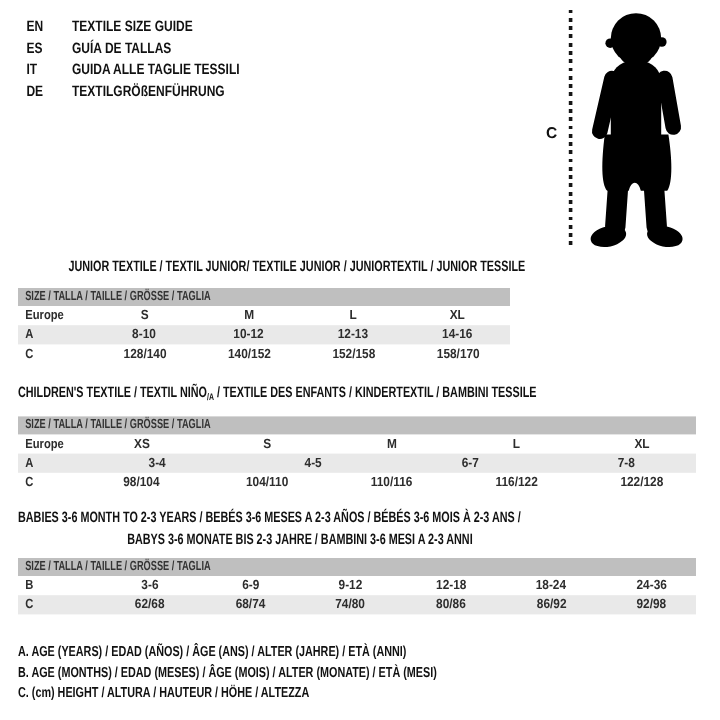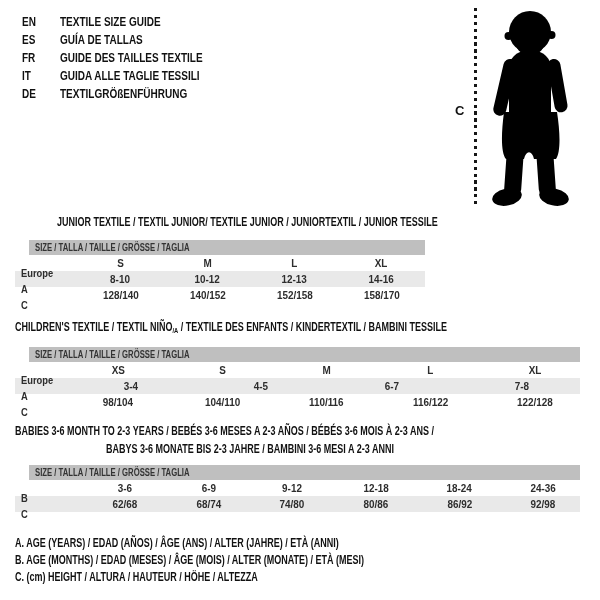--- a/index.html
+++ b/index.html
@@ -35,24 +35,24 @@
   .h-children{top:320px;}
   .h-babies{top:423px;line-height:17.5px;text-align:center;}
   .sub{font-size:8px;vertical-align:-2px;}
 
   
   .tbl{position:absolute;left:15px;font-size:11px;color:var(--table_text,#2d2d2d);}
   .tbl-junior{top:240px;width:410px;}
   .tbl-children{top:347px;width:572px;}
   .tbl-babies{top:465px;width:570px;}
   .bar{height:15px;line-height:15px;background:var(--bar_bg,#bfbfbf);padding-left:6px;
-    color:var(--bar_text,#333);font-size:11px;margin-left:14px;}
+    color:var(--bar_text,#333);font-size:11px;}
   .trow{display:flex;height:16px;line-height:16px;}
   .trow.shade{background:var(--shade_row_bg,#e9e9e9);}
-  .lbl{padding-left:6px;flex:none;margin-top:10px;}
+  .lbl{padding-left:6px;flex:none;}
   .tbl-junior .lbl{width:56px;}
   .tbl-children .lbl{width:45px;}
   .tbl-babies .lbl{width:62px;}
   .cell{flex:1;text-align:center;}
 
   
   .footnotes{position:absolute;left:15px;top:535px;font-size:12px;}
   .fline{height:17px;line-height:17px;white-space:nowrap;}
 </style>
 </head>
@@ -61,24 +61,20 @@
 <div class="page">
 
   <div class="lang-list">
     <div class="lang-row">
       <span class="lang-code"><span class="t c80">EN</span></span>
       <span class="t c80">TEXTILE SIZE GUIDE</span>
     </div>
     <div class="lang-row">
       <span class="lang-code"><span class="t c80">ES</span></span>
       <span class="t c80">GUÍA DE TALLAS</span>
-    </div>
-    <div class="lang-row">
-      <span class="lang-code"><span class="t c80">FR</span></span>
-      <span class="t c80">GUIDE DES TAILLES TEXTILE</span>
     </div>
     <div class="lang-row">
       <span class="lang-code"><span class="t c80">IT</span></span>
       <span class="t c80">GUIDA ALLE TAGLIE TESSILI</span>
     </div>
     <div class="lang-row">
       <span class="lang-code"><span class="t c80">DE</span></span>
       <span class="t c80">TEXTILGRÖßENFÜHRUNG</span>
     </div>
   </div>

